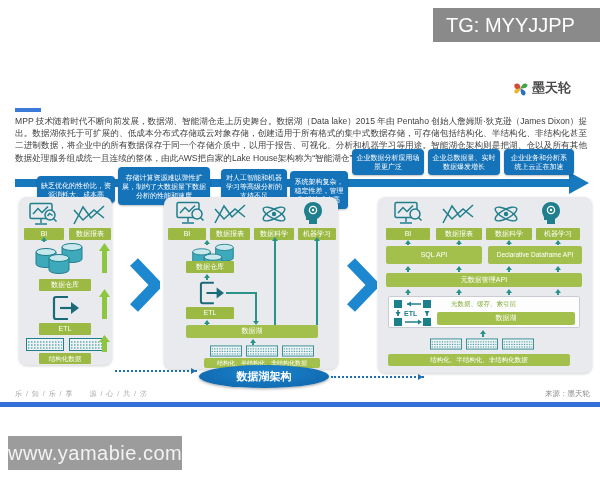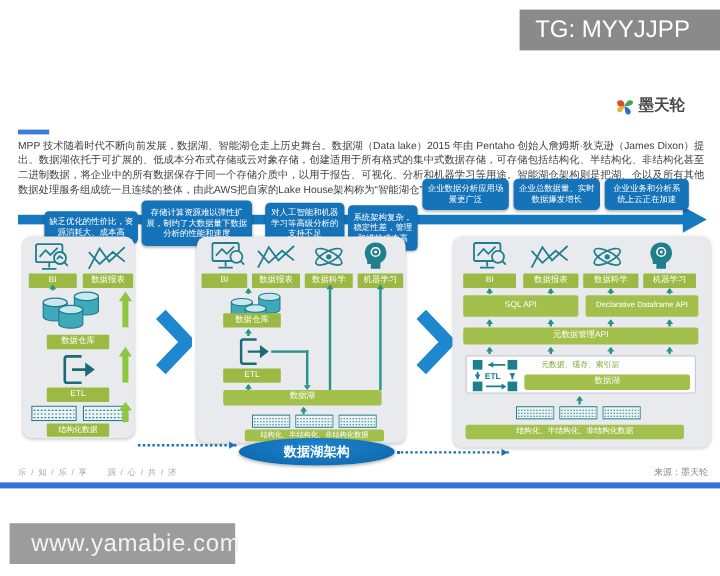--- a/index.html
+++ b/index.html
@@ -2,22 +2,22 @@
 <html><head>
 <meta charset="utf-8">
 <style>
   html,body{margin:0;padding:0;}
   body{font-family:"Liberation Sans","DejaVu Sans",sans-serif;-webkit-text-size-adjust:none;}
   #stage{position:relative;width:600px;height:480px;background:#ffffff;overflow:hidden;}
 
   
   .tg-box{position:absolute;left:433px;top:8px;width:198px;height:34px;background:#8a8a8a;
     color:#fff;font-size:20px;line-height:34px;padding-left:13px;box-sizing:border-box;}
-  .site-box{position:absolute;left:8px;top:436px;width:188px;height:34px;background:#9c9c9c;
-    color:#f2f2f2;font-size:20px;line-height:34px;padding-left:18px;box-sizing:border-box;letter-spacing:.5px;}
+  .site-box{position:absolute;left:8px;top:436px;width:174px;height:34px;background:#9c9c9c;
+    color:#f2f2f2;font-size:20px;line-height:34px;padding-left:0;box-sizing:border-box;letter-spacing:.5px;}
 
   
   .title{position:absolute;left:15px;top:70px;margin:0;font-size:18px;font-weight:bold;color:#2e2e2e;letter-spacing:.5px;}
   .brand{position:absolute;left:512px;top:79px;display:flex;align-items:center;gap:3px;}
   .brand span{font-size:13px;font-weight:bold;color:#4a4a4a;}
   .title-underline{position:absolute;left:15px;top:108px;width:26px;height:4px;background:#3c7bd9;}
   .intro{position:absolute;left:15px;top:115px;width:572px;margin:0;font-size:8.6px;line-height:12.2px;
     color:#3f3f3f;text-align:justify;}
 
   

